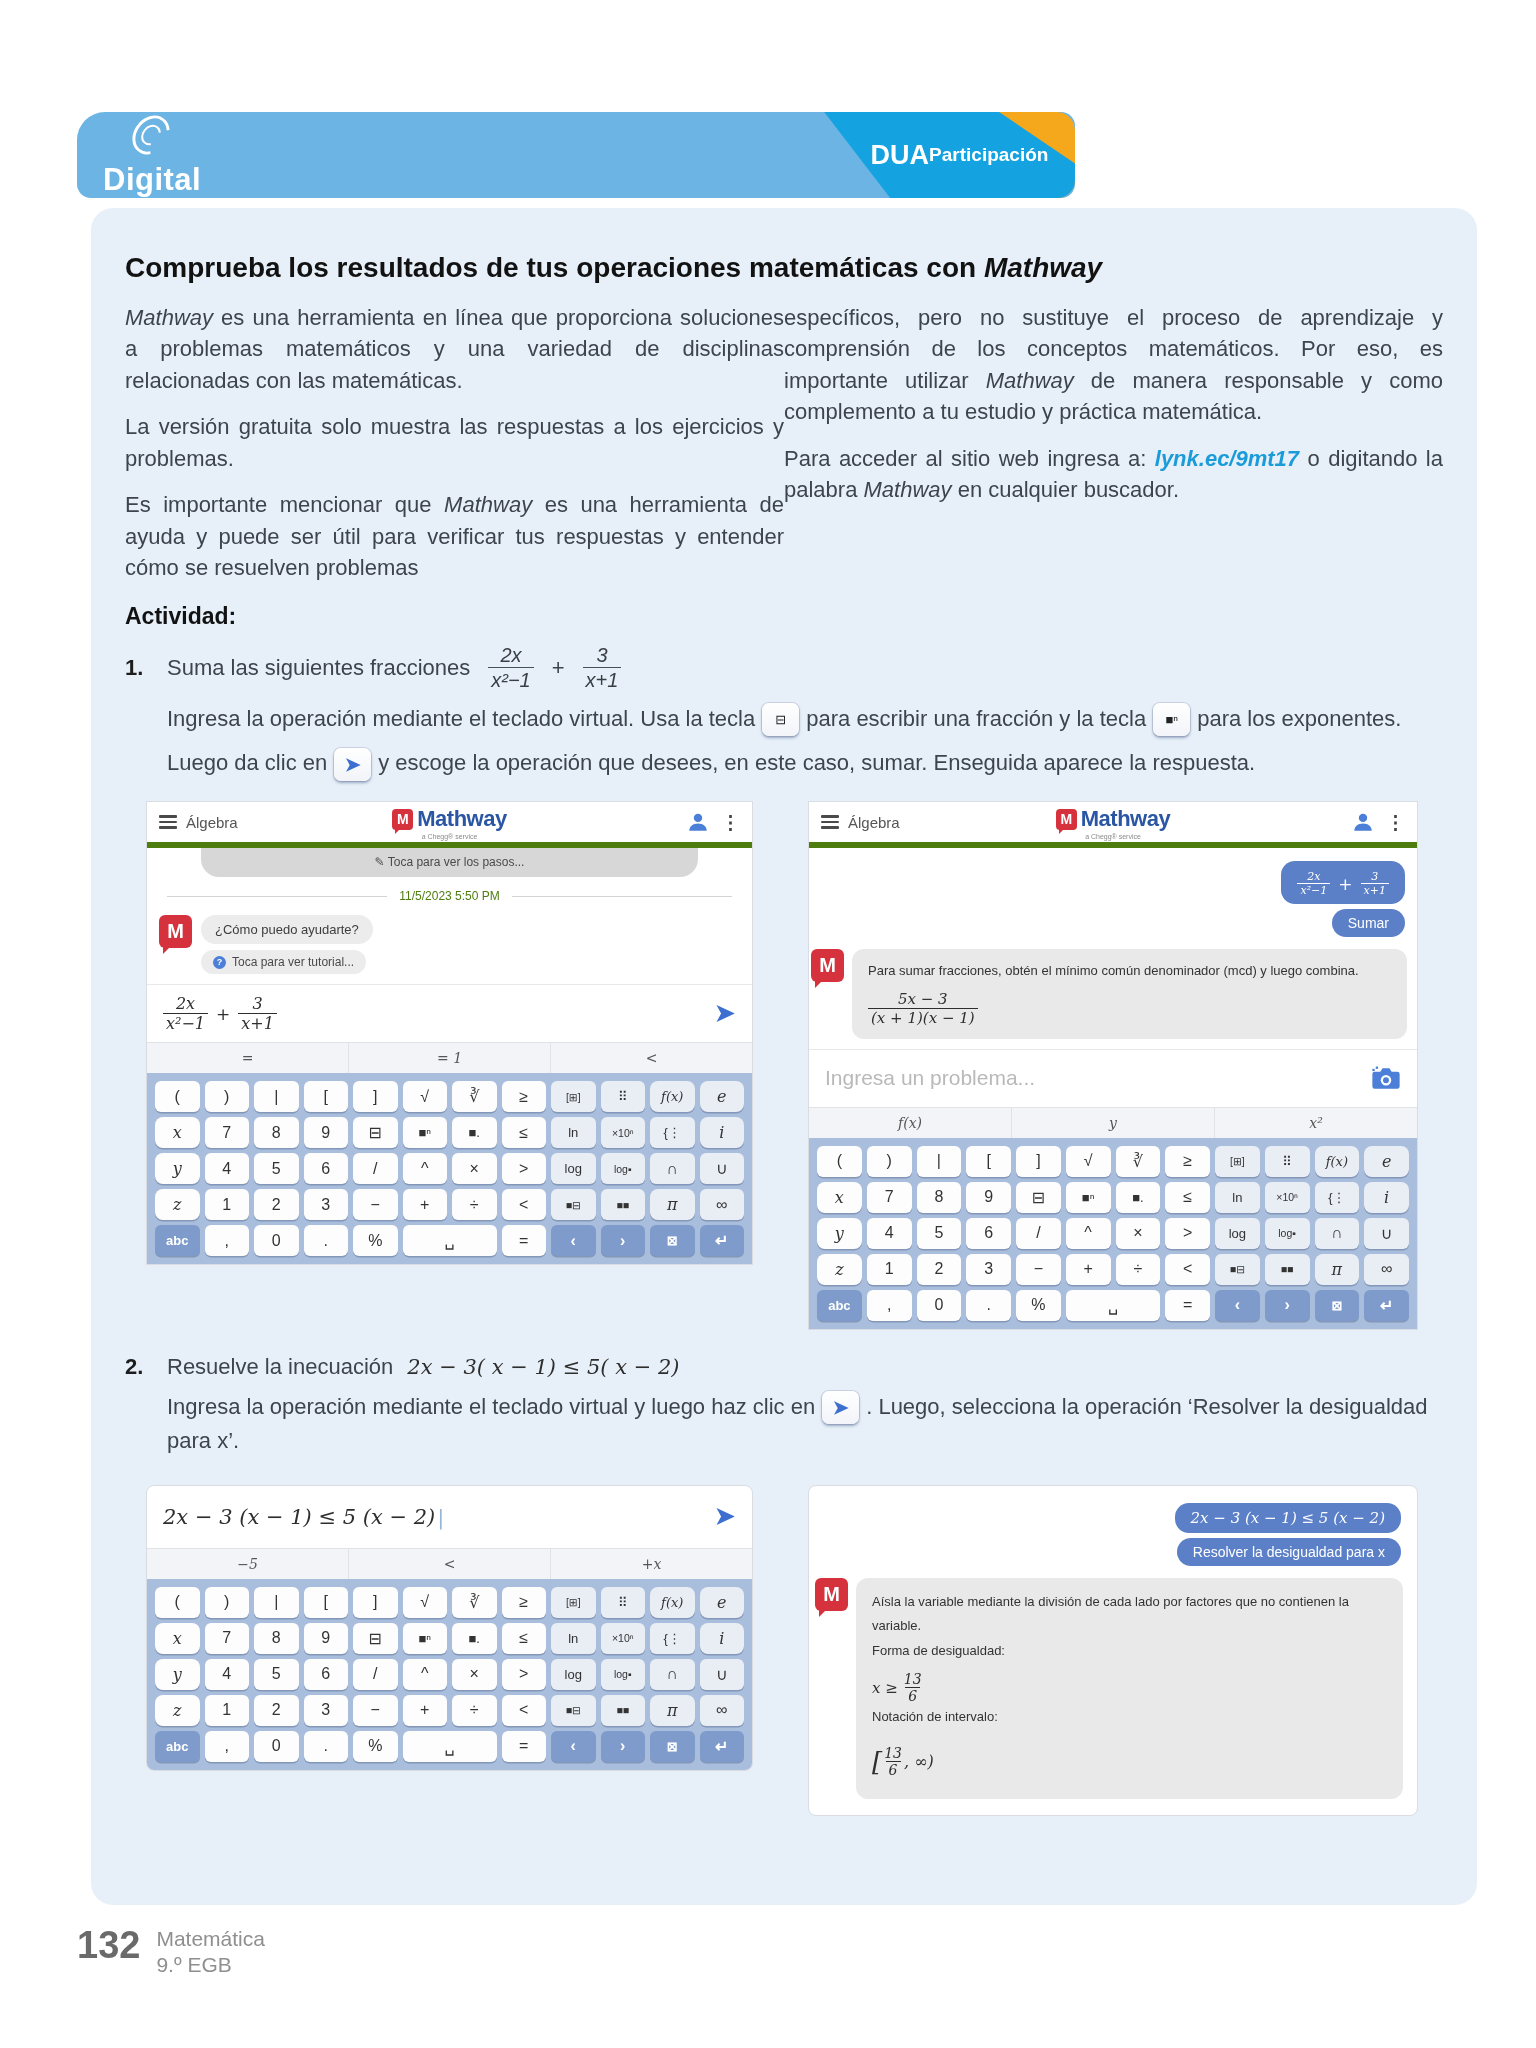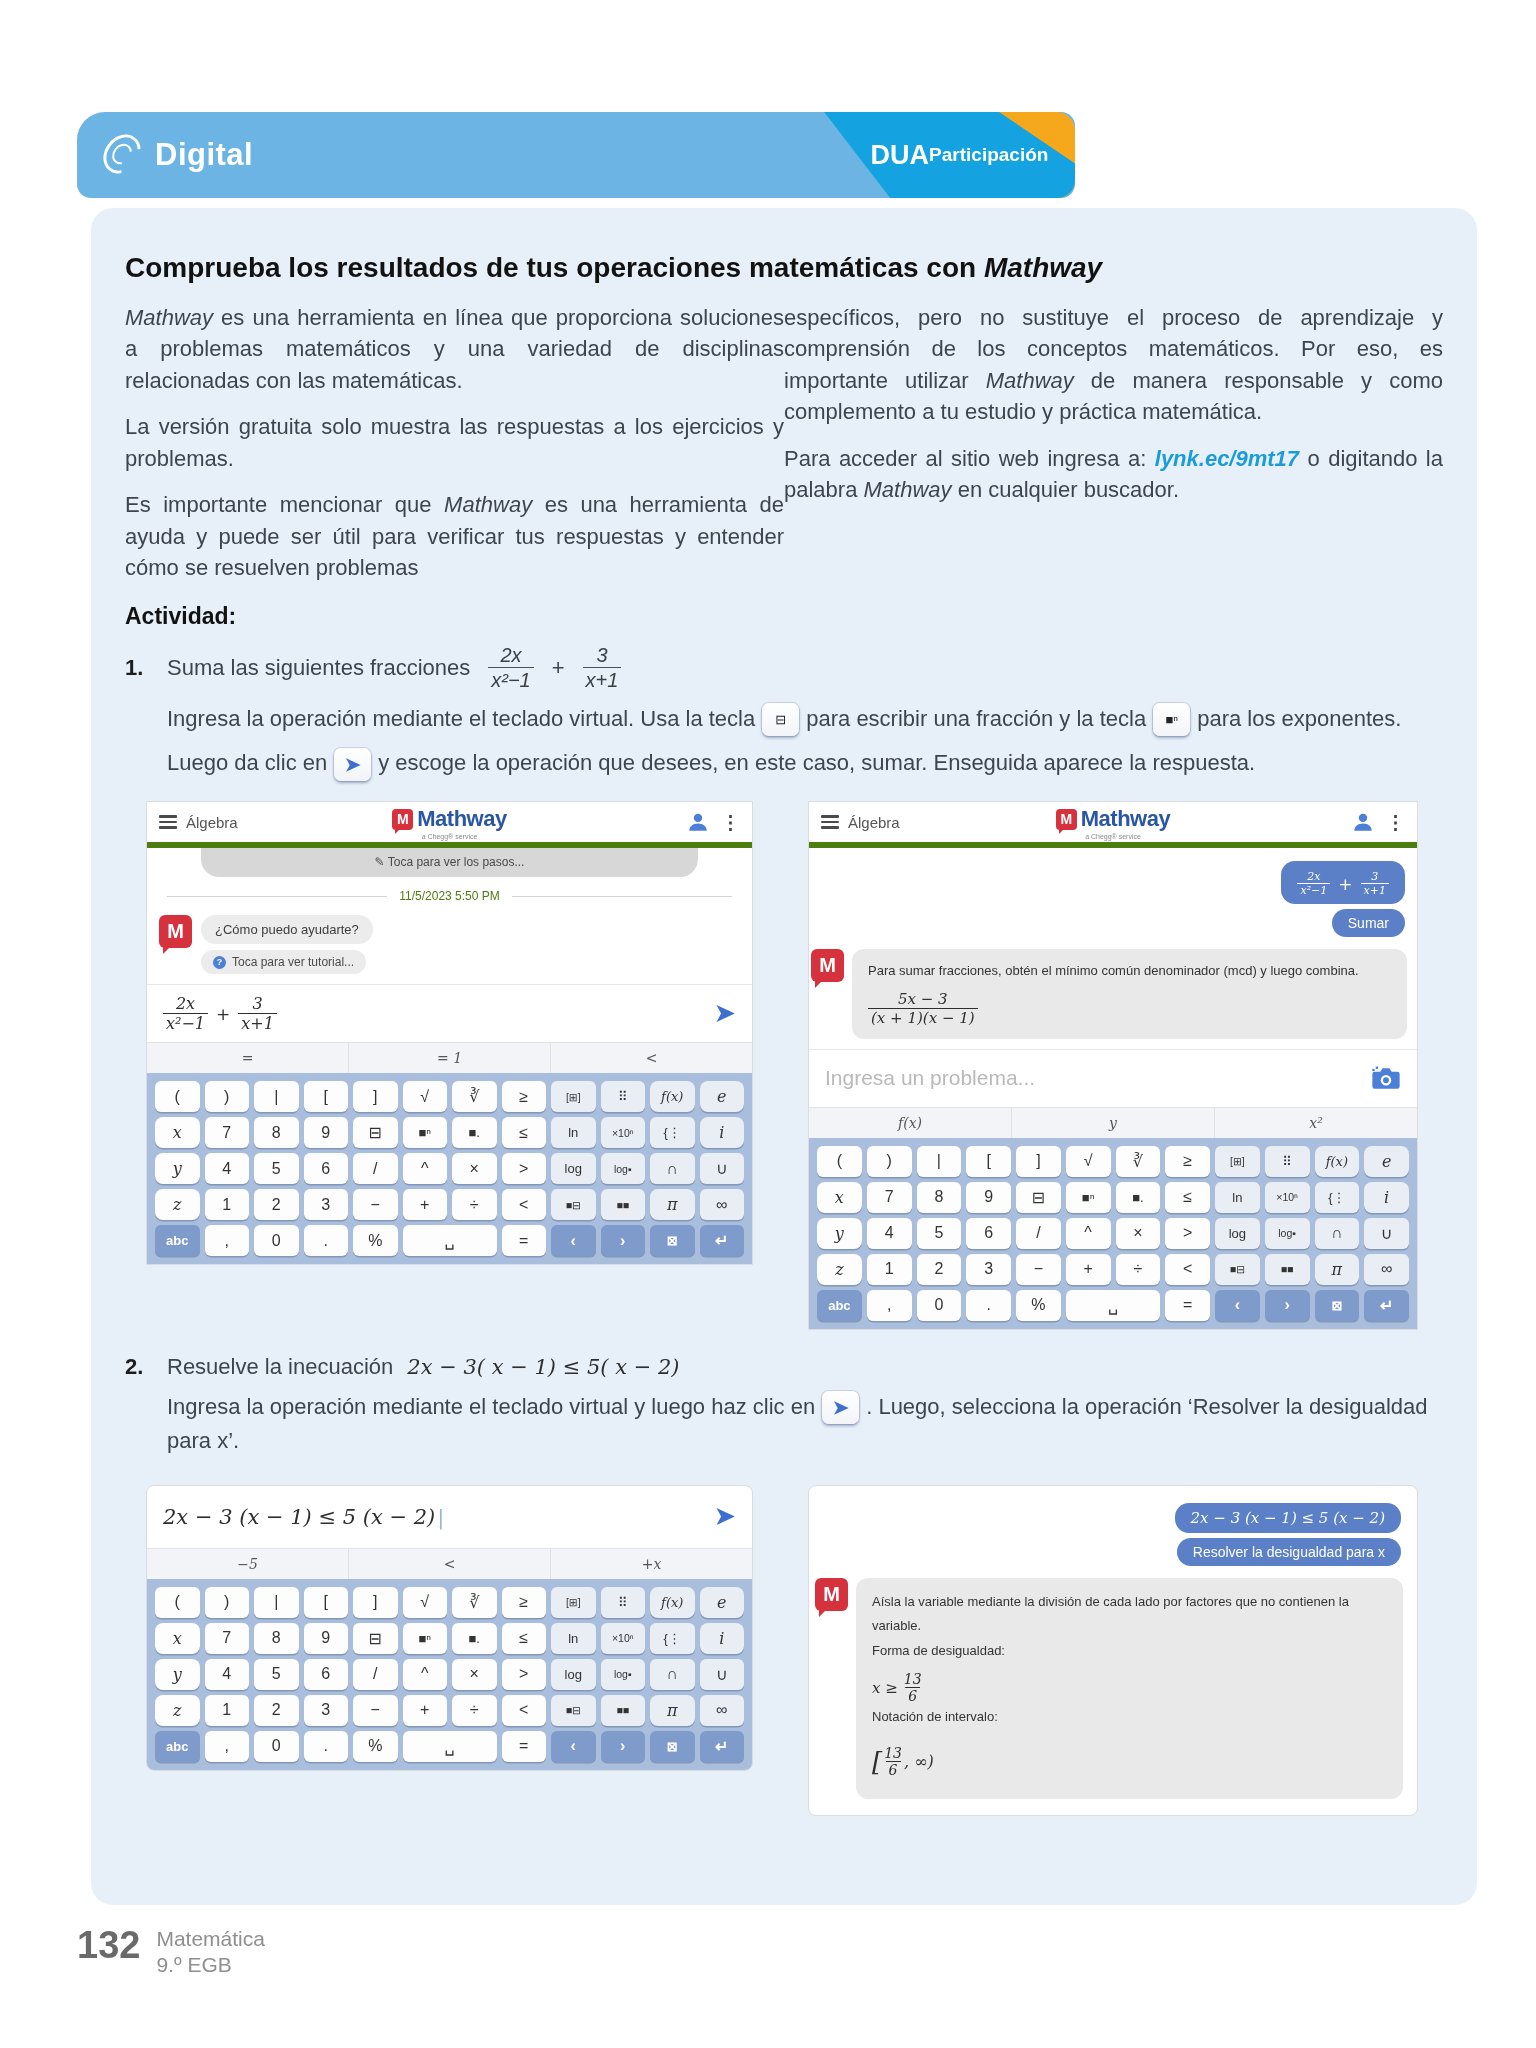--- a/index.html
+++ b/index.html
@@ -4,21 +4,21 @@
 <style>
   * { margin:0; padding:0; box-sizing:border-box; }
   html,body { background:#ffffff; }
   .page {
     position:relative; width:1536px; height:2048px; background:#fff;
     font-family:"Liberation Sans", sans-serif; overflow:hidden;
   }
   
   .banner { position:absolute; left:77px; top:112px; width:998px; height:86px; }
   .banner-main { position:absolute; inset:0; background:#6cb4e3; border-radius:28px 14px 14px 14px; }
-  .brand { position:absolute; left:26px; top:0; height:86px; display:flex; align-items:center; gap:12px; color:#fff; }
+  .brand { position:absolute; left:26px; top:0; height:86px; display:flex; align-items:center; gap:12px; color:#fff;flex-direction:column; }
   .logo-c { width:40px; height:48px; position:relative; }
   .logo-c i { position:absolute; left:2px; top:2px; width:34px; height:42px; border:3px solid #fff;
     border-radius:50%; border-right-color:transparent; transform:rotate(38deg); }
   .logo-c i.inner { left:10px; top:12px; width:18px; height:22px; border-width:2.5px; }
   .brand-name { font-size:31px; font-weight:bold; letter-spacing:.5px; }
   .dua-badge { position:absolute; right:0; top:0; width:330px; height:86px; overflow:hidden;
     border-radius:0 18px 18px 0; }
   .dua-orange { position:absolute; right:0; top:0; width:160px; height:86px; background:#f6a81c;
     border-top-right-radius:18px; }
   .dua-blue { position:absolute; inset:0; background:#14a2e0;

